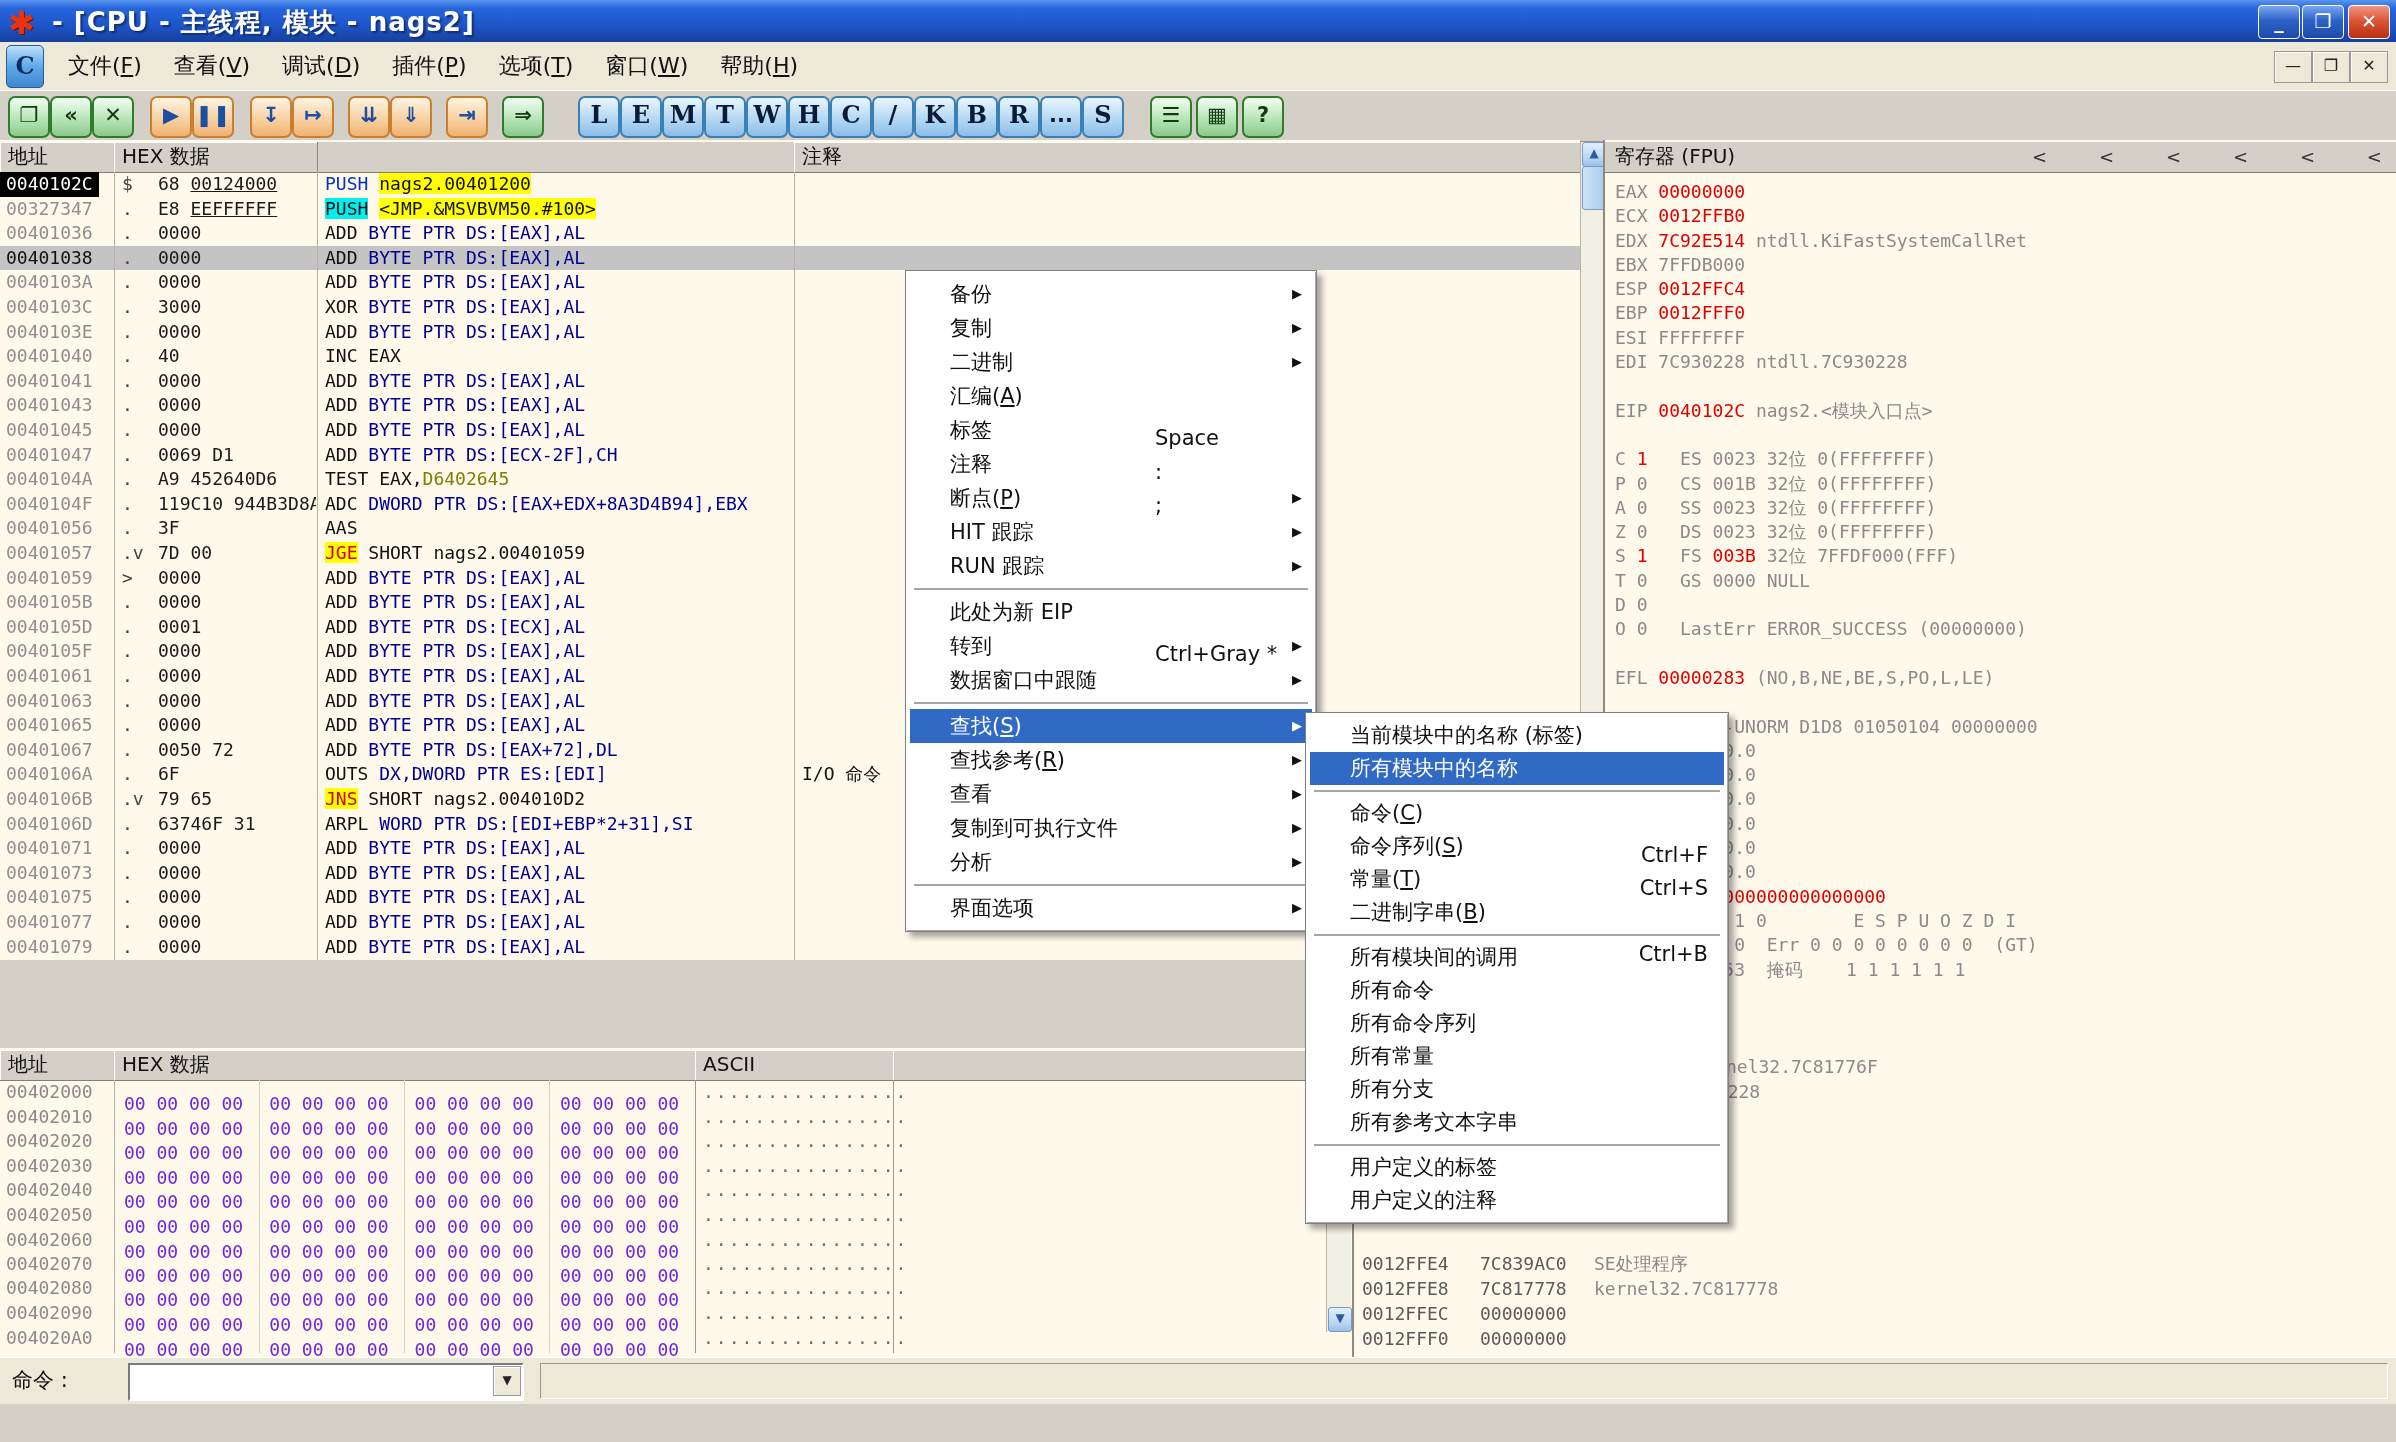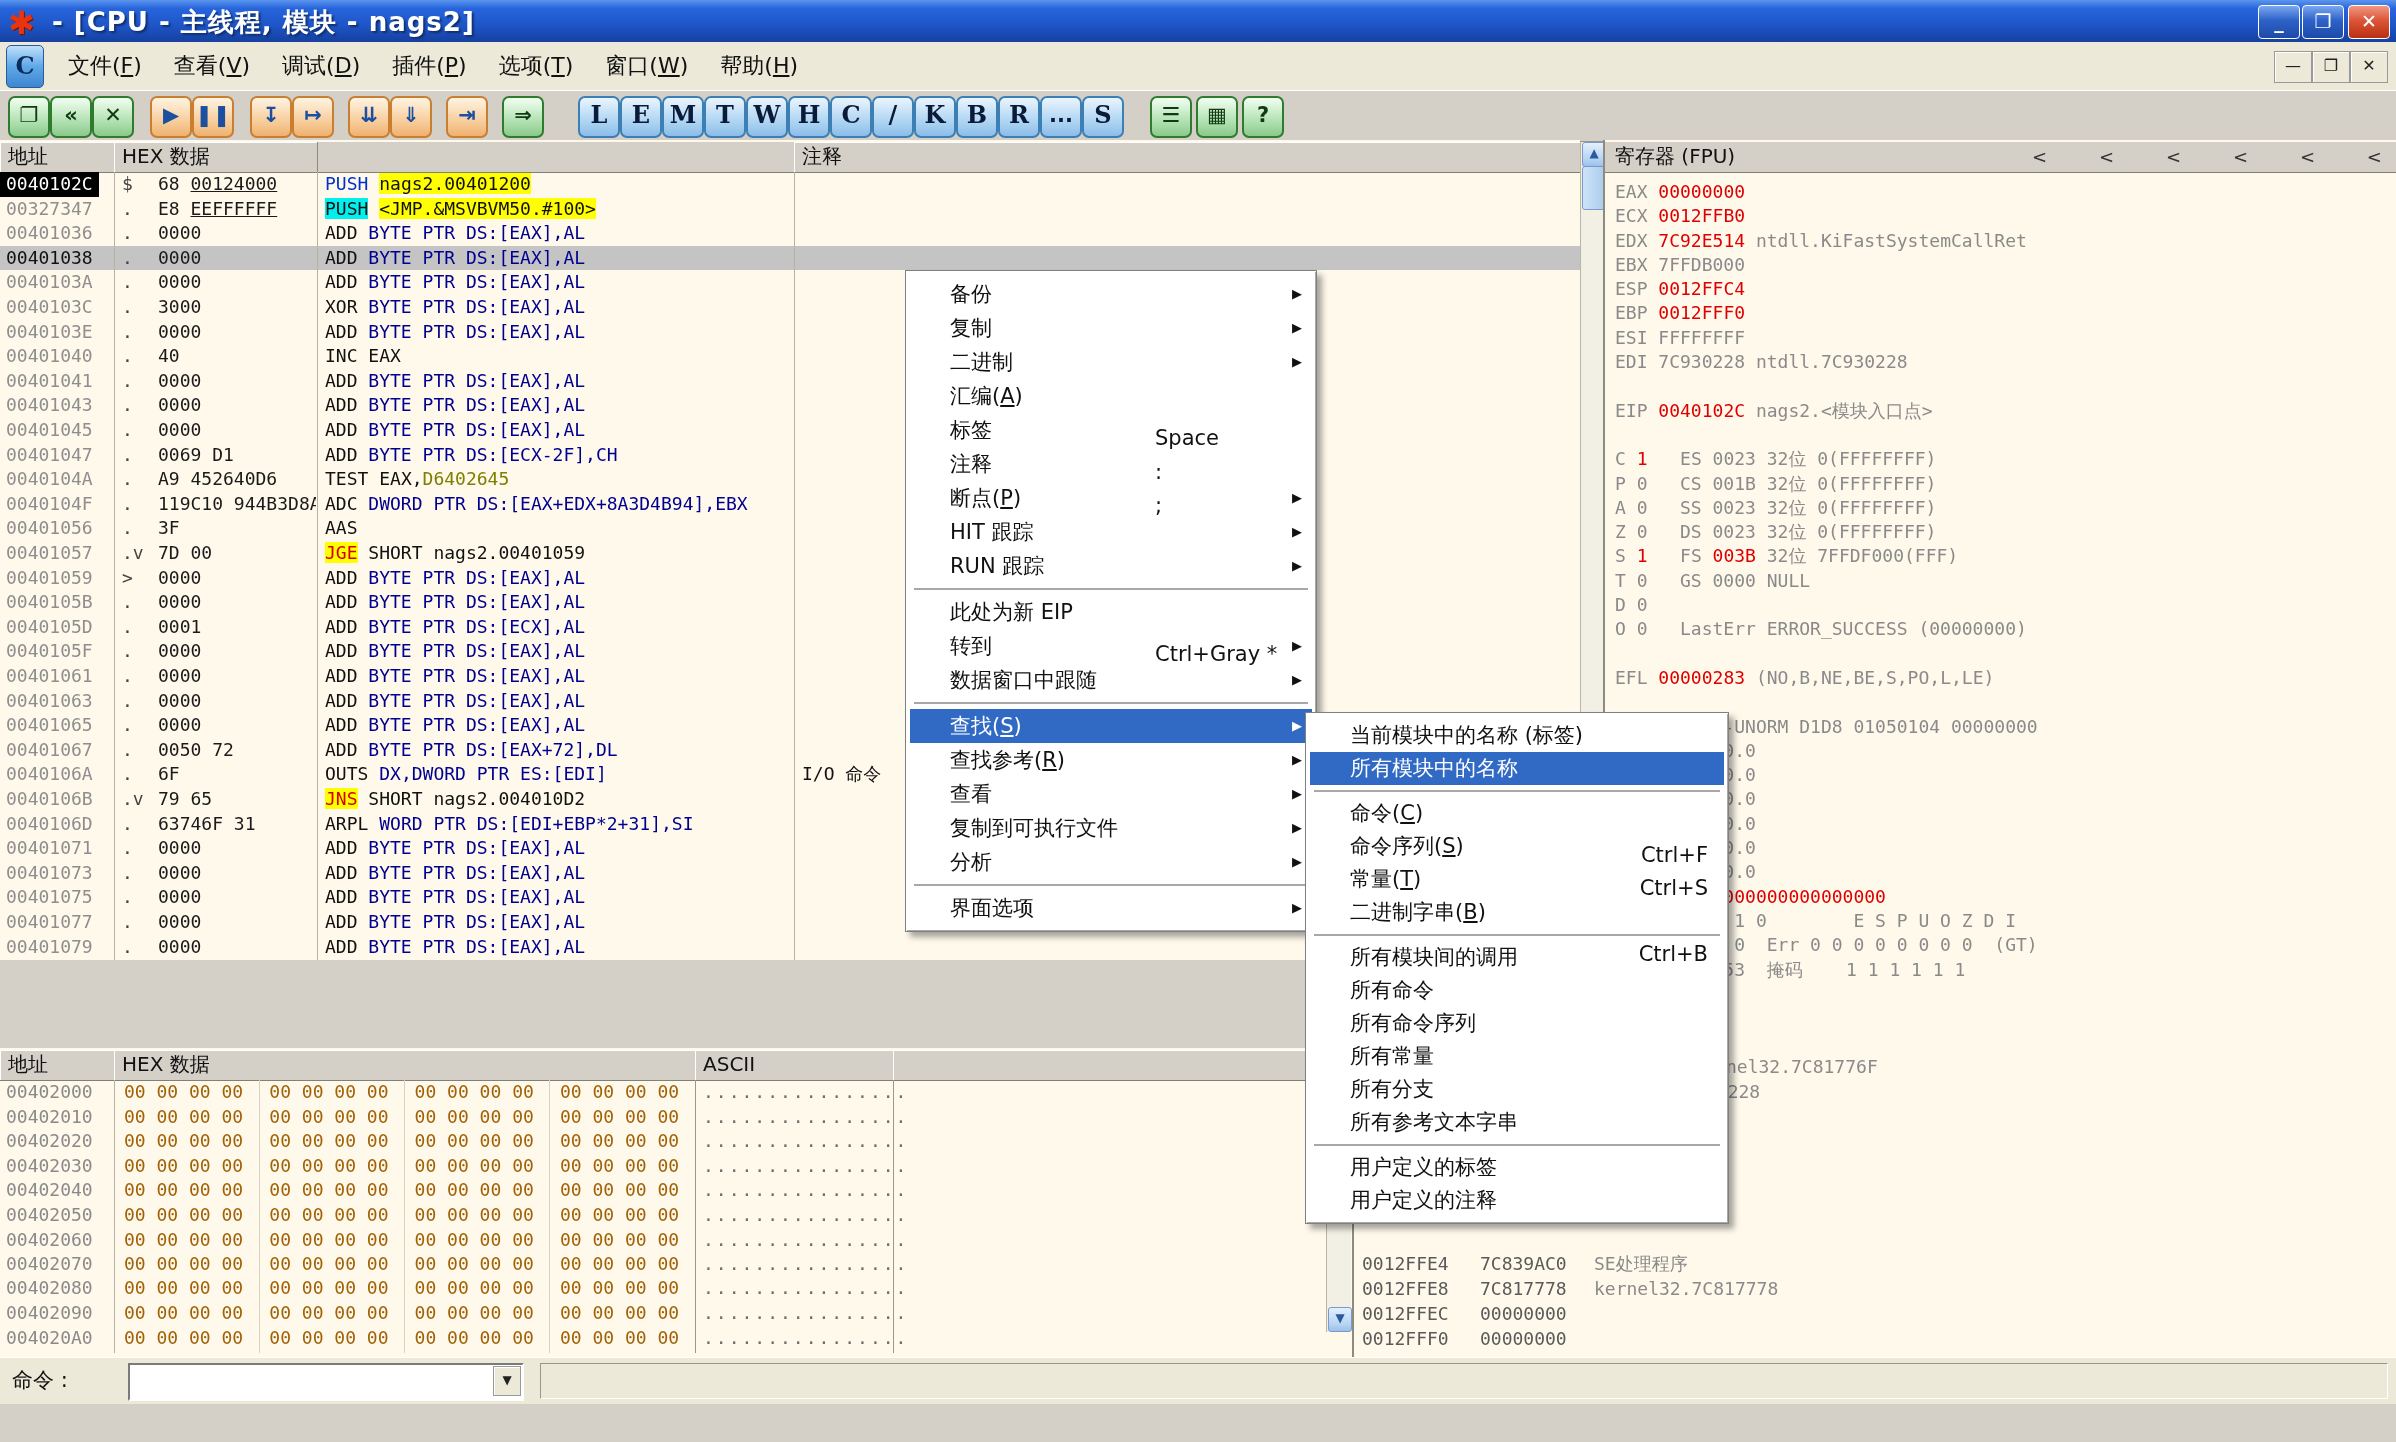--- a/index.html
+++ b/index.html
@@ -90,21 +90,21 @@
   .c-lb{color:#8A8A8A;}
   .c-rd{color:#DE0000;}
 
   
   #dump{left:0;top:1048px;width:1352px;height:309px;}
   #duhead{left:0;top:2px;width:1352px;height:30px;}
   #dumprows{left:0;top:32px;width:1352px;height:272px;}
   .durow{position:absolute;left:0;width:1326px;height:24.6px;line-height:24.6px;
     font-family:"DejaVu Sans Mono",monospace;font-size:18px;white-space:pre;}
   .duaddr{position:absolute;left:6px;color:#8A8A8A;}
-  .dugrp{position:absolute;color:#a16207;}
+  .dugrp{position:absolute;color:#6d28d9;margin-top:12px;}
   .dudots{position:absolute;left:703px;color:#6E6E6E;letter-spacing:2px;}
   #stack{left:1352px;top:1048px;width:1044px;height:309px;border-left:2px solid #8e8a7e;}
   .srow{position:absolute;height:24.6px;line-height:24.6px;font-family:"DejaVu Sans Mono",monospace;
     font-size:18px;white-space:pre;}
   .sa{position:absolute;left:8px;color:#5A5A5A;}
   .sv{position:absolute;left:126px;color:#5A5A5A;}
   .sc{position:absolute;left:240px;color:#8A8A8A;}
   .sfrag{position:absolute;font-family:"DejaVu Sans Mono",monospace;font-size:18px;color:#8A8A8A;white-space:pre;}
 
   

